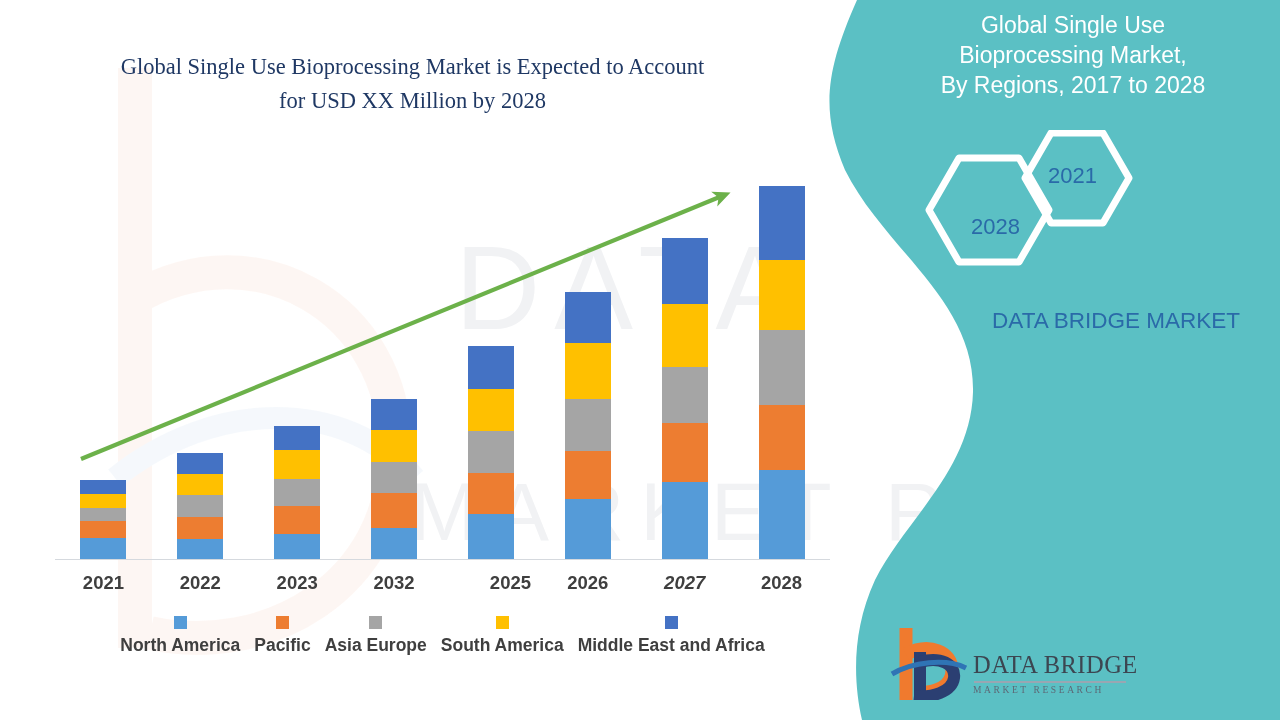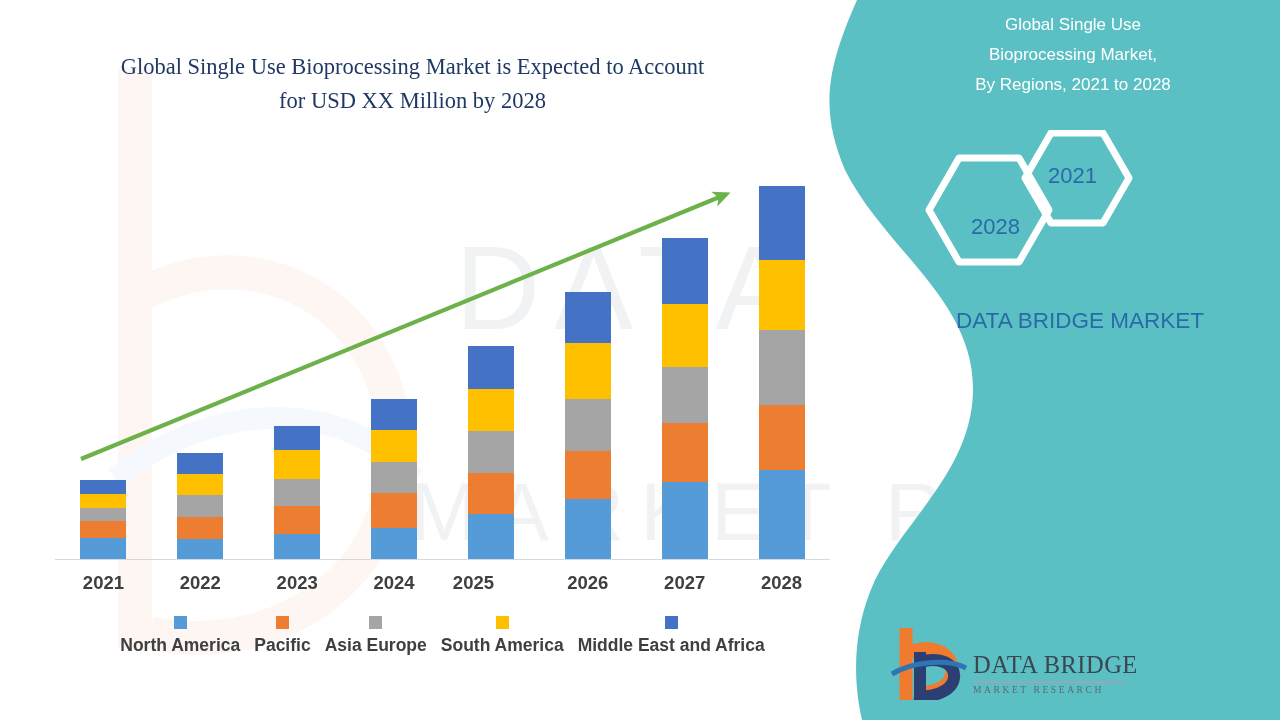--- a/index.html
+++ b/index.html
@@ -82,21 +82,21 @@
     height: 720px;
   }
 
   .panel-title {
     position: absolute;
     left: -52px;
     top: 10px;
     width: 330px;
     text-align: center;
     color: #ffffff;
-    font-size: 17px;
+    font-size: 23px;
     line-height: 30px;
     font-weight: 400;
   }
   .panel-title span { display: block; }
 
   
   .hex-group {
     position: absolute;
     left: -45px;
     top: 130px;
@@ -117,21 +117,21 @@
     position: absolute;
     left: -40px;
     top: 305px;
     width: 320px;
     text-align: center;
     color: #2a6aa8;
     font-size: 22.5px;
     line-height: 32px;
     font-weight: 400;
   }
-  .panel-brand span { display: block; }
+  .panel-brand span { display: block; text-align: right; }
 
   
   .panel-logo {
     position: absolute;
     left: -70px;
     top: 626px;
     width: 250px;
     height: 80px;
   }
   .logo-mark {
@@ -294,21 +294,21 @@
              C 971 470, 905 520, 875 580
              C 852 630, 853 680, 862 720
              L 1280 720 L 1280 0 Z" fill="#5bc0c4"></path>
   </svg>
 
   <div class="panel-content">
 
     <div class="panel-title">
       <span>Global Single Use</span>
       <span>Bioprocessing Market,</span>
-      <span>By Regions, 2021 to 2028</span>
+      <span>By Regions, 2017 to 2028</span>
     </div>
 
     <div class="hex-group">
       <svg viewBox="0 0 300 160" width="300" height="160">
 
         <polygon points="14,80 44,28 104,28 134,80 104,132 44,132" fill="none" stroke="#ffffff" stroke-width="7" stroke-linejoin="round"></polygon>
 
         <polygon points="110,48 136,3 188,3 214,48 188,93 136,93" fill="none" stroke="#ffffff" stroke-width="7" stroke-linejoin="round"></polygon>
       </svg>
       <div class="hex-label hex-2021-label">2021</div>
@@ -410,24 +410,24 @@
           <path d="M0,0.2 L4.2,2.1 L0,4.0 L1.1,2.1 Z" fill="#6cb14a"></path>
         </marker>
       </defs>
       <line x1="81" y1="459" x2="722" y2="196" stroke="#6cb14a" stroke-width="4.2" marker-end="url(#arrowhead)"></line>
     </svg>
 
     <div class="x-labels" id="x-labels">
         <div class="x-tick" style="left: 0px; width: 96.875px;">2021</div>
         <div class="x-tick" style="left: 96.875px; width: 96.875px;">2022</div>
         <div class="x-tick" style="left: 193.75px; width: 96.875px;">2023</div>
-        <div class="x-tick" style="left: 290.625px; width: 96.875px;">2024</div>
-        <div class="x-tick" style="left: 370px; width: 96.875px;">2025</div>
+        <div class="x-tick" style="left: 290.625px; width: 96.875px;">2032</div>
+        <div class="x-tick" style="left: 407px; width: 96.875px;">2025</div>
         <div class="x-tick" style="left: 484.375px; width: 96.875px;">2026</div>
-        <div class="x-tick" style="left: 581.25px; width: 96.875px;">2027</div>
+        <div class="x-tick" style="left: 581.25px; width: 96.875px; font-style: italic;">2027</div>
         <div class="x-tick" style="left: 678.125px; width: 96.875px;">2028</div>
       </div>
 
     <div class="legend" id="legend">
         <div class="legend-item">
           <span class="legend-swatch" style="background: rgb(85, 155, 216);"></span>
           <span class="legend-label">North America</span>
         </div>
         <div class="legend-item">
           <span class="legend-swatch" style="background: rgb(237, 125, 49);"></span>

